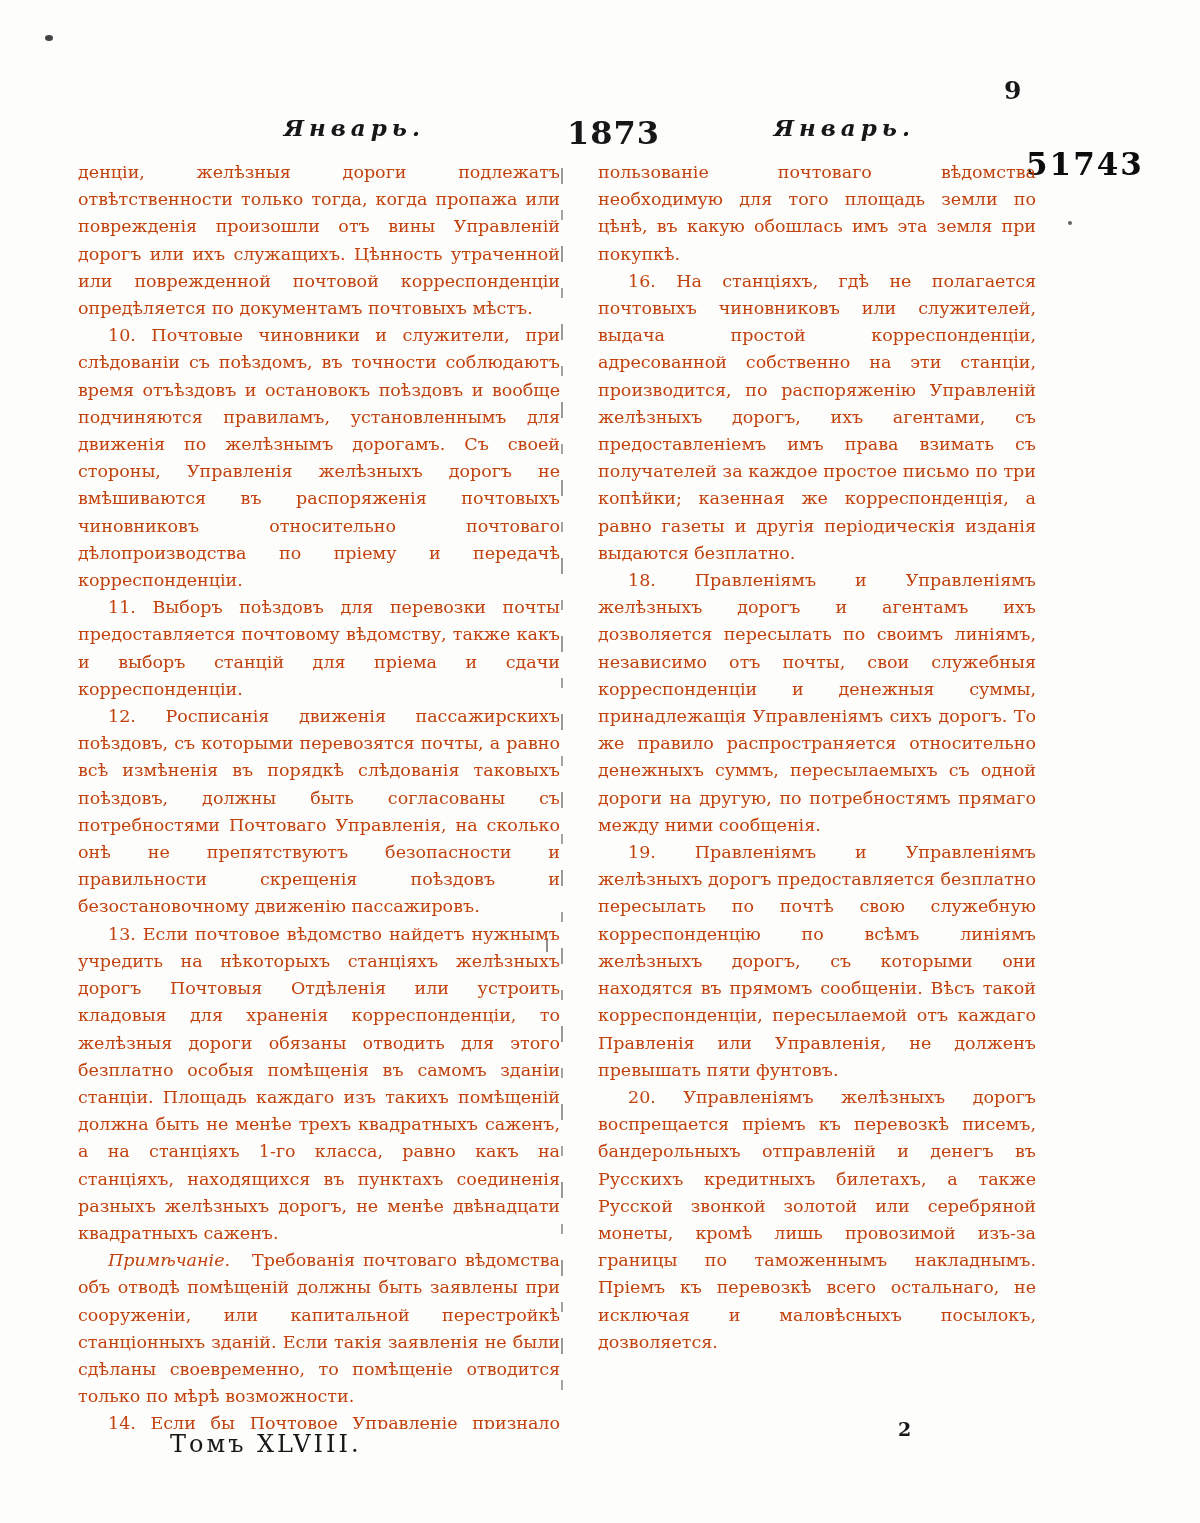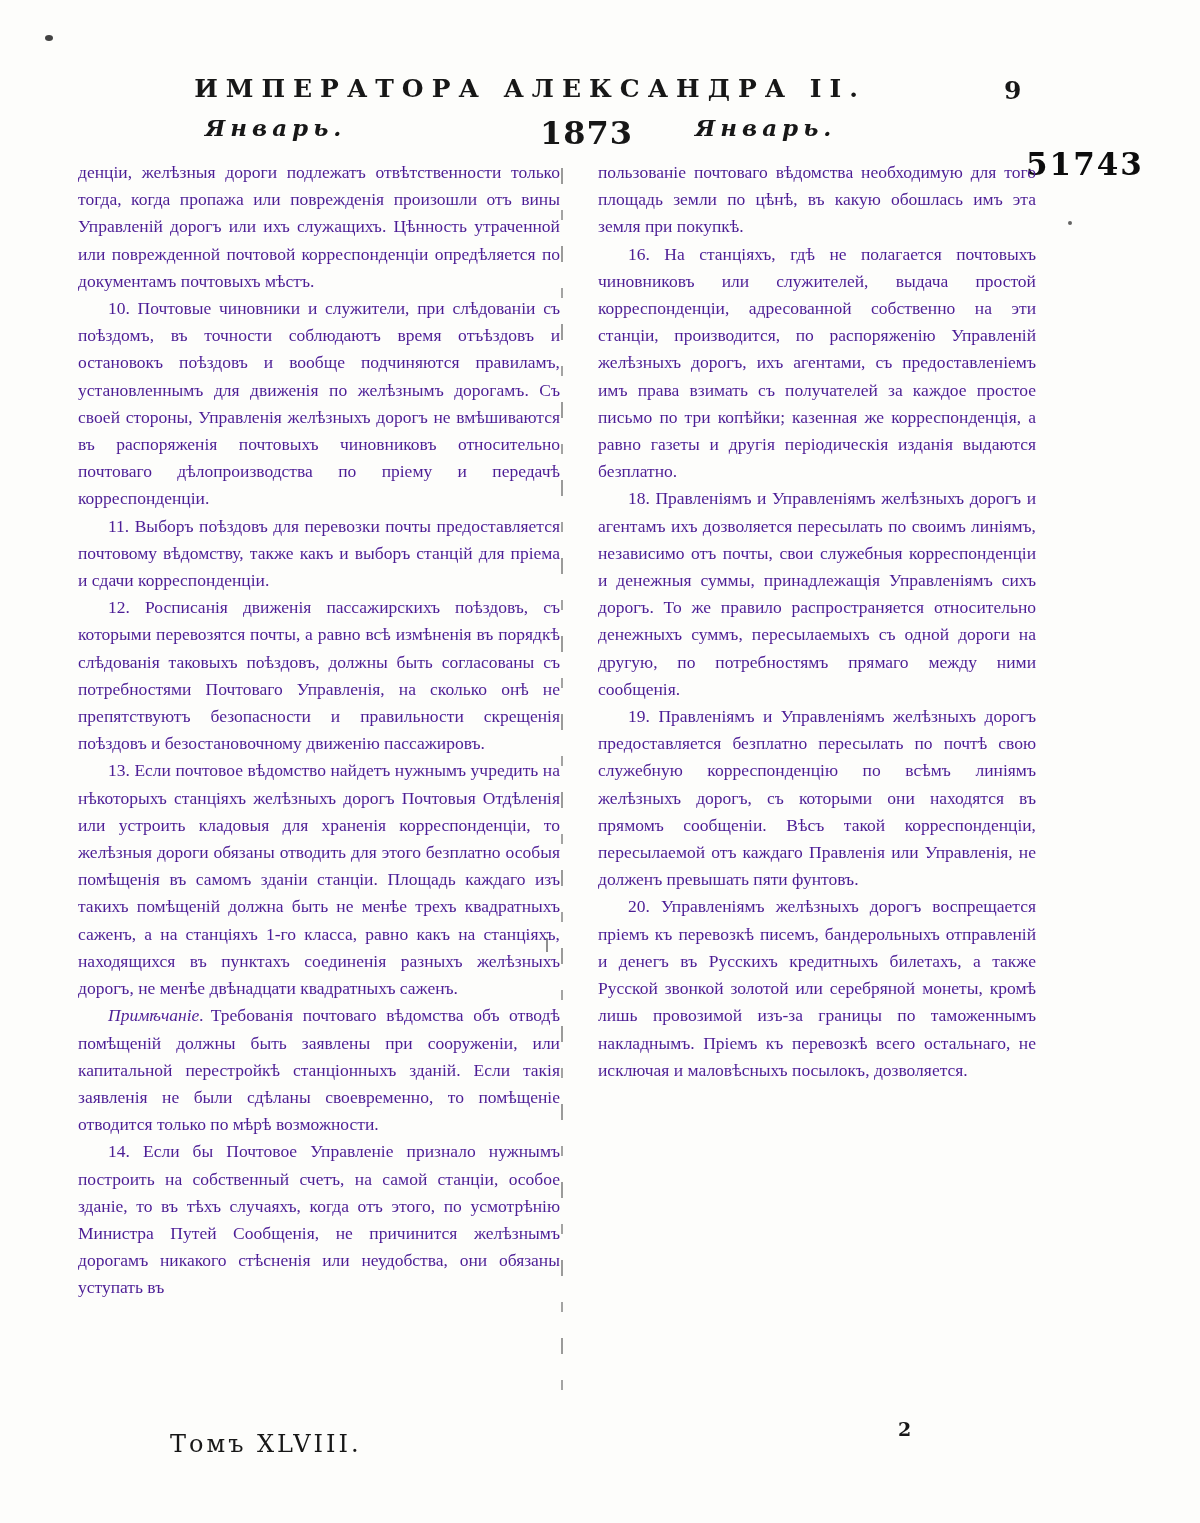--- a/index.html
+++ b/index.html
@@ -29,21 +29,21 @@
   .pagenum {
     position: absolute;
     top: 76px; left: 1004px;
     font-size: 25px;
     font-weight: bold;
   }
   .rh {
     position: absolute;
     top: 114px;
     width: 220px;
-    text-align: left;
+    text-align: right;
     font-size: 23px;
     font-weight: bold;
     white-space: nowrap;
   }
   .rh.month { font-style: italic; letter-spacing: 5px; }
   .rh-left  { left: 205px; }
   .rh-year  { left: 540px; width: 120px; font-size: 32px; letter-spacing: 1px; }
   .rh-right { left: 695px; }
   .stamp {
     position: absolute;
@@ -56,28 +56,27 @@
   }
   
   .col {
     position: absolute;
     top: 159px;
     height: 1270px;
     overflow: hidden;
     font-size: 17.5px;
     line-height: 27.2px;
     text-align: justify;
-    color: #4c1d95;
-    font-family: Liberation Serif, serif;
+    color: #c2410c;
   }
   .col-left  { left: 78px;  width: 482px; }
   .col-right { left: 598px; width: 438px; }
   .col p { margin: 0; text-indent: 30px; }
   .col p.cont { text-indent: 0; }
-  .note .lead { font-style: italic; margin-right: 7px; }
+  .note .lead { font-style: italic; margin-right: 22px; }
   
   .divider {
     position: absolute;
     left: 561px; top: 168px;
     width: 2px; height: 1230px;
     background: repeating-linear-gradient(
       to bottom,
       #4a4a4a 0 16px,
       transparent 16px 42px,
       #5a5a5a 42px 52px,
@@ -111,21 +110,20 @@
 </style>
 </head>
 <body>
 
 <div class="page">
 
   <div class="speck speck-a"></div>
   <div class="speck speck-b"></div>
   <div class="speck speck-c"></div>
 
-  <div class="title">ИМПЕРАТОРА АЛЕКСАНДРА II.</div>
   <div class="pagenum">9</div>
   <div class="rh month rh-left">Январь.</div>
   <div class="rh rh-year">1873</div>
   <div class="rh month rh-right">Январь.</div>
   <div class="stamp">51743</div>
 
   <div class="divider"></div>
 
   <main class="col col-left">
     <p class="cont">денціи, желѣзныя дороги подлежатъ отвѣтственности только тогда, когда пропажа или поврежденія произошли отъ вины Управленій дорогъ или ихъ служащихъ. Цѣнность утраченной или поврежденной почтовой корреспонденціи опредѣляется по документамъ почтовыхъ мѣстъ.</p>

